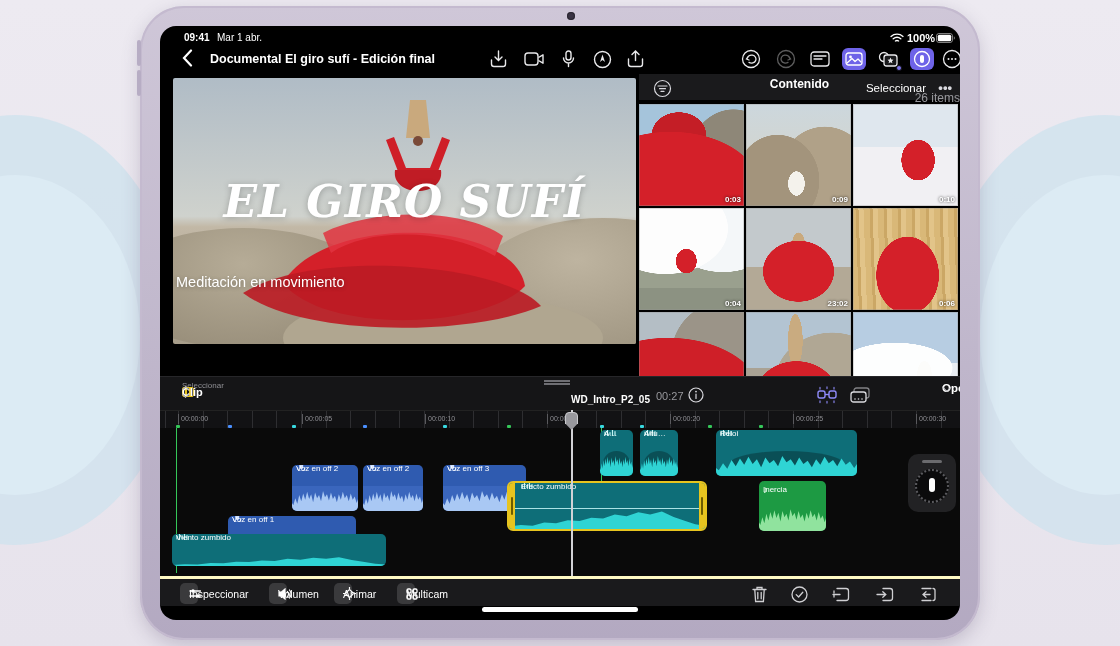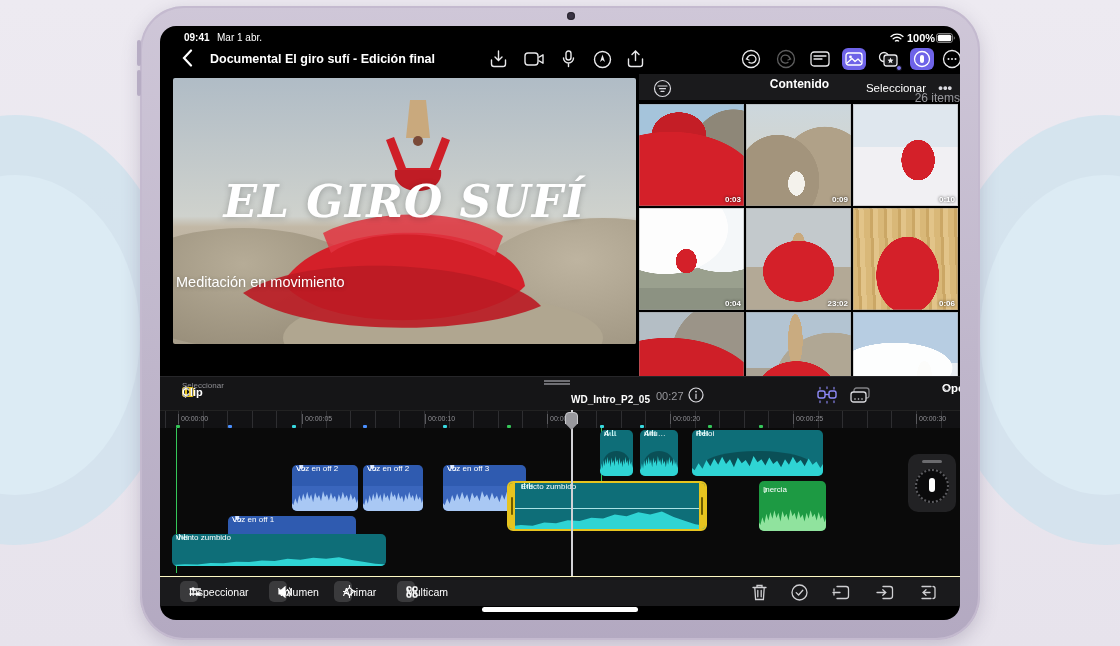--- a/index.html
+++ b/index.html
@@ -133,21 +133,21 @@
   .ph-handle { left:405px; top:386px; width:13px; height:18px; background:#98989d; border:1px solid #c9c9cd;
                border-radius:4px; clip-path:polygon(0 0,100% 0,100% 62%,50% 100%,0 62%); }
 
   
   .jog { left:748px; top:428px; width:48px; height:58px; background:#222224; border-radius:10px; }
   .jog .bar { left:14px; top:6px; width:20px; height:3px; border-radius:2px; background:#6b6b6e; }
   .jog .dial { left:7px; top:15px; width:34px; height:34px; border-radius:50%; background:#0b0b0c; border:2px dotted #5a5a5e; }
   .jog .pill { left:21px; top:24px; width:6px; height:14px; border-radius:3px; background:#fff; }
 
   
-  .footer { left:0; top:550px; width:800px; height:30px; background:#1a1a1c; border-top:1px solid #fef9c3; }
+  .footer { left:0; top:550px; width:800px; height:30px; background:#1a1a1c; border-top:3px solid #fef9c3; }
   .fbtn { top:4px; height:21px; background:#3a3a3c; border-radius:5px; color:#fff; font-size:10.5px;
           display:flex; align-items:center; gap:5px; padding:0 9px; position:absolute; }
   .fbtn svg { flex:none; }
   .f-ic { top:5px; width:22px; height:20px; display:flex; align-items:center; justify-content:center; }
   .f-ic svg { position:static; }
   .homebar { left:322px; top:581px; width:156px; height:4.5px; border-radius:3px; background:#fff; }
 </style>
 </head>
 <body>
 
@@ -488,21 +488,21 @@
               <svg width="12" height="11" viewBox="0 0 12 11" color="#bff3f3">
                 <use href="#wave-g"></use>
               </svg>
               <span>Altu…</span>
             </div>
           <div class="dome"></div>
           <svg class="wave" preserveAspectRatio="none" viewBox="0 0 100 30" fill="currentColor">
               <use href="#wf"></use>
             </svg>
         </div>
-        <div class="clip cteal" style="left:532px;top:2px;width:131px;height:46px">
+        <div class="clip cteal" style="left:556px;top:2px;width:141px;height:46px">
           <div class="hd">
               <svg width="12" height="11" viewBox="0 0 12 11" color="#bff3f3">
                 <use href="#wave-g"></use>
               </svg>
               <span>Reloj</span>
             </div>
           <div class="dome"></div>
           <svg class="wave" preserveAspectRatio="none" viewBox="0 0 100 30" fill="currentColor">
               <use href="#wf"></use>
             </svg>

